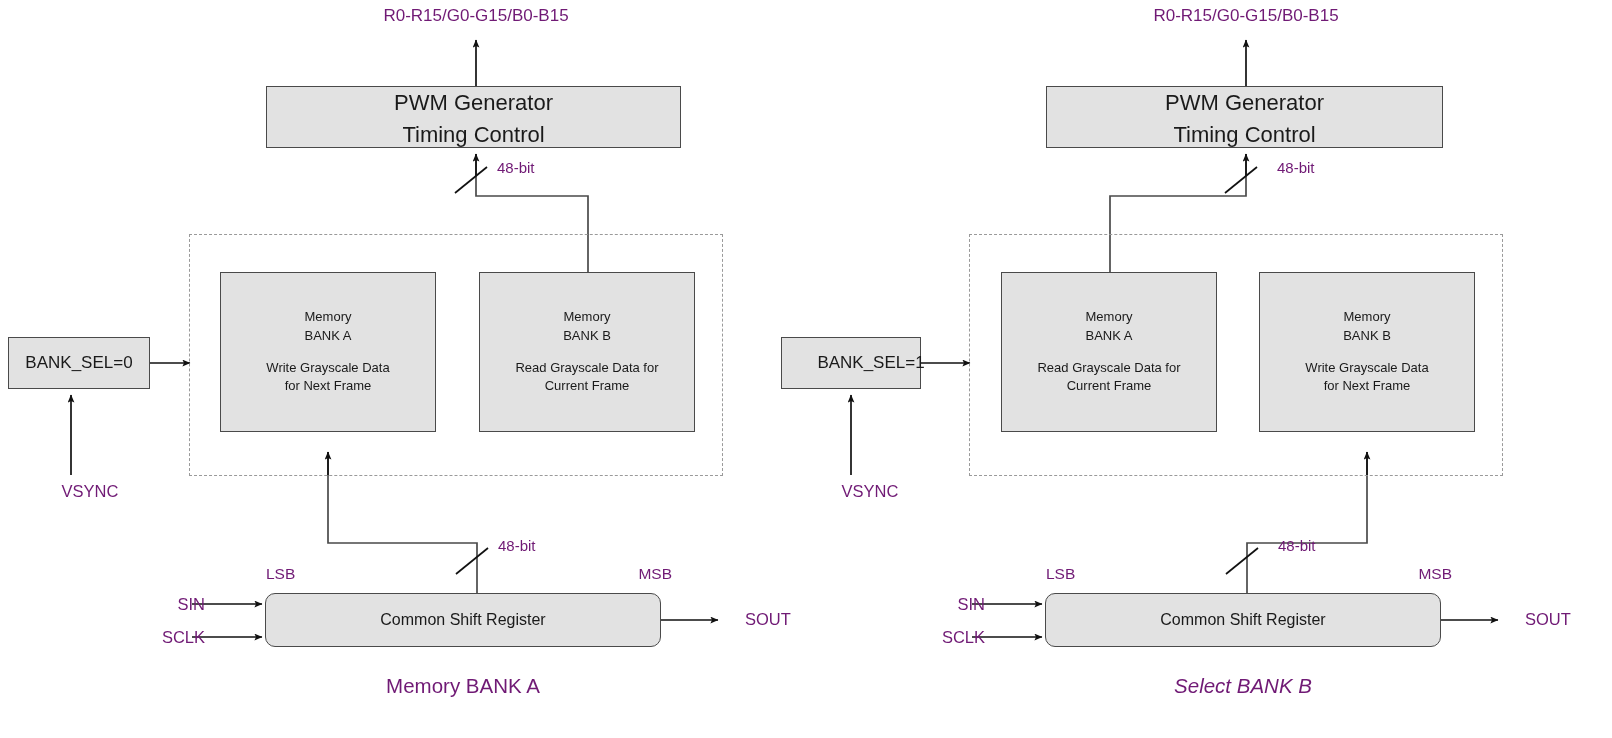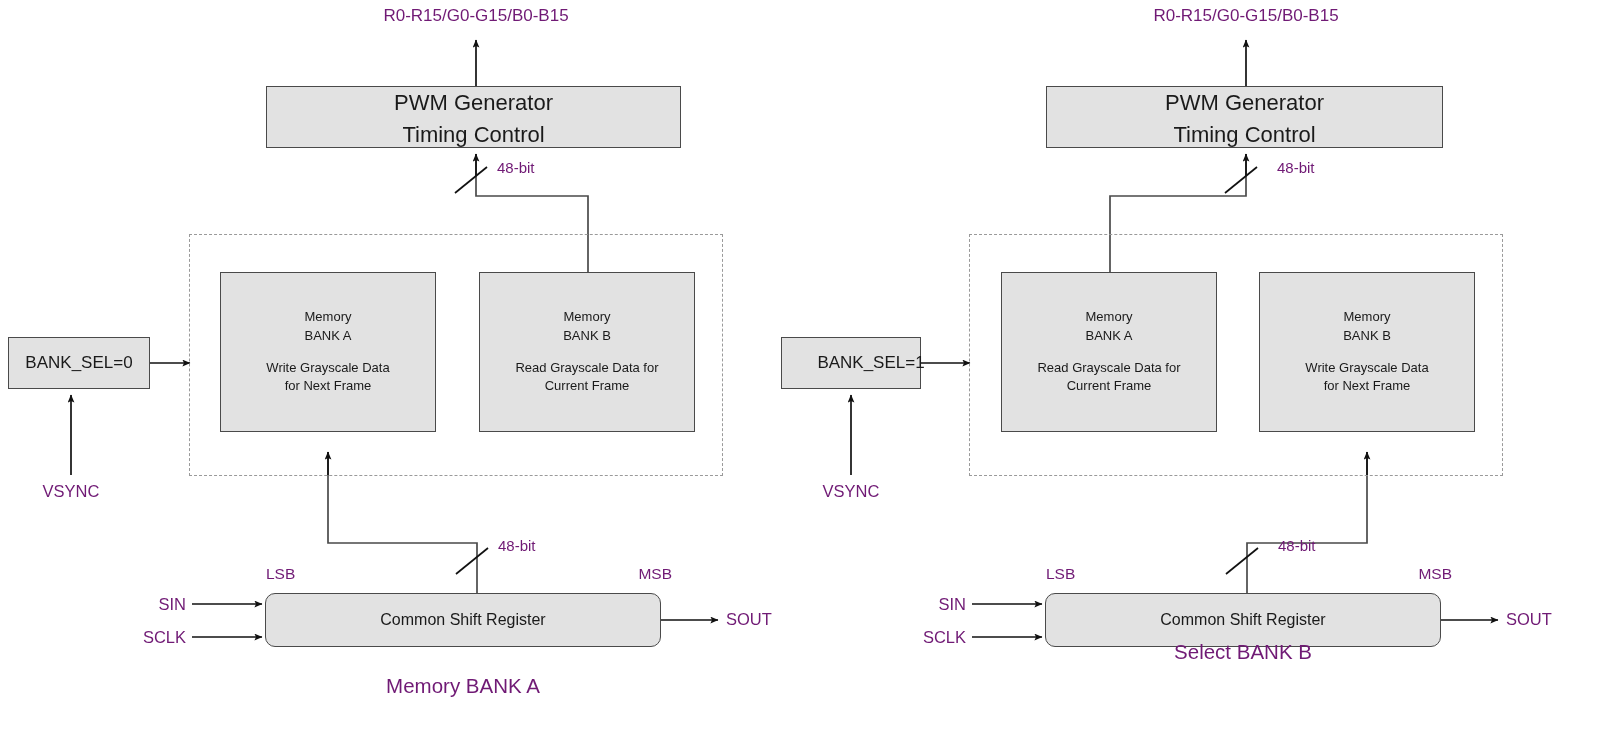--- a/index.html
+++ b/index.html
@@ -53,21 +53,21 @@
     color: #701a75;
   }
   .lbl.c { transform: translateX(-50%); }
   .lbl.r { transform: translateX(-100%); }
 
   
   .t-pwm   { font-size: 22px; justify-content: space-between; }
   .t-mem   { font-size: 13px; }
   .t-shift { font-size: 16px; border-radius: 10px; }
   .t-bank  { font-size: 17px; }
-  .t-sig   { font-size: 16.5px; }
+  .t-sig   { font-size: 16.5px; margin-left: 19px; }
   .t-bits  { font-size: 15px; }
   .t-pin   { font-size: 15.5px; }
   .t-top   { font-size: 17px; }
   .t-cap   { font-size: 20.5px; }
   .gap { height: 13px; }
 </style>
 </head>
 <body>
 
 <div id="stage">
@@ -208,15 +208,15 @@
   <div class="lbl r t-pin" style="left:1452px; top:565px;">MSB</div>
 
   <div class="box t-shift" style="left:1045px; top:593px; width:396px; height:54px;">
     <span class="ln">Common Shift Register</span>
   </div>
 
   <div class="lbl r t-sig" style="left:966px; top:595px;">SIN</div>
   <div class="lbl r t-sig" style="left:966px; top:628px;">SCLK</div>
   <div class="lbl t-sig" style="left:1506px; top:610px;">SOUT</div>
 
-  <div class="lbl c t-cap" style="left:1243px; top:640px;">Select BANK B</div>
+  <div class="lbl c t-cap" style="left:1243px; top:674px;font-style:italic;">Select BANK B</div>
 
 </div>
 
 </body></html>

